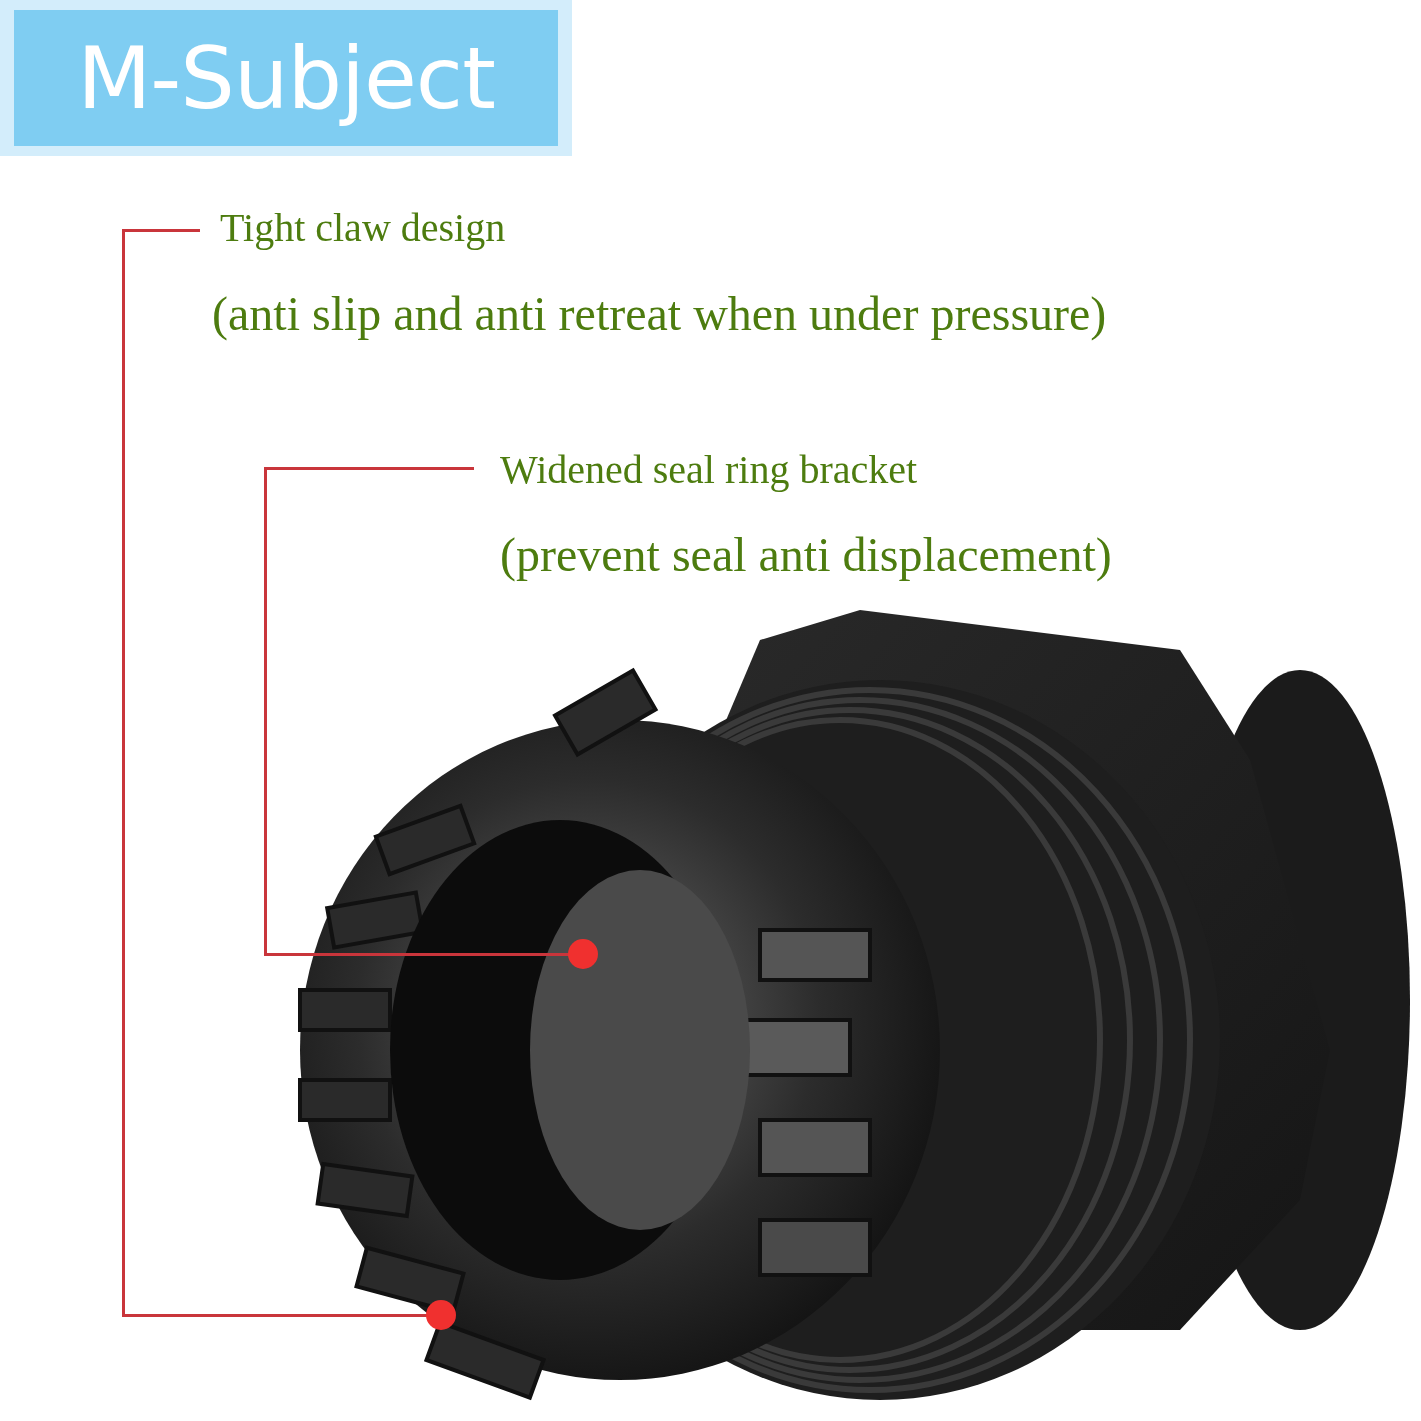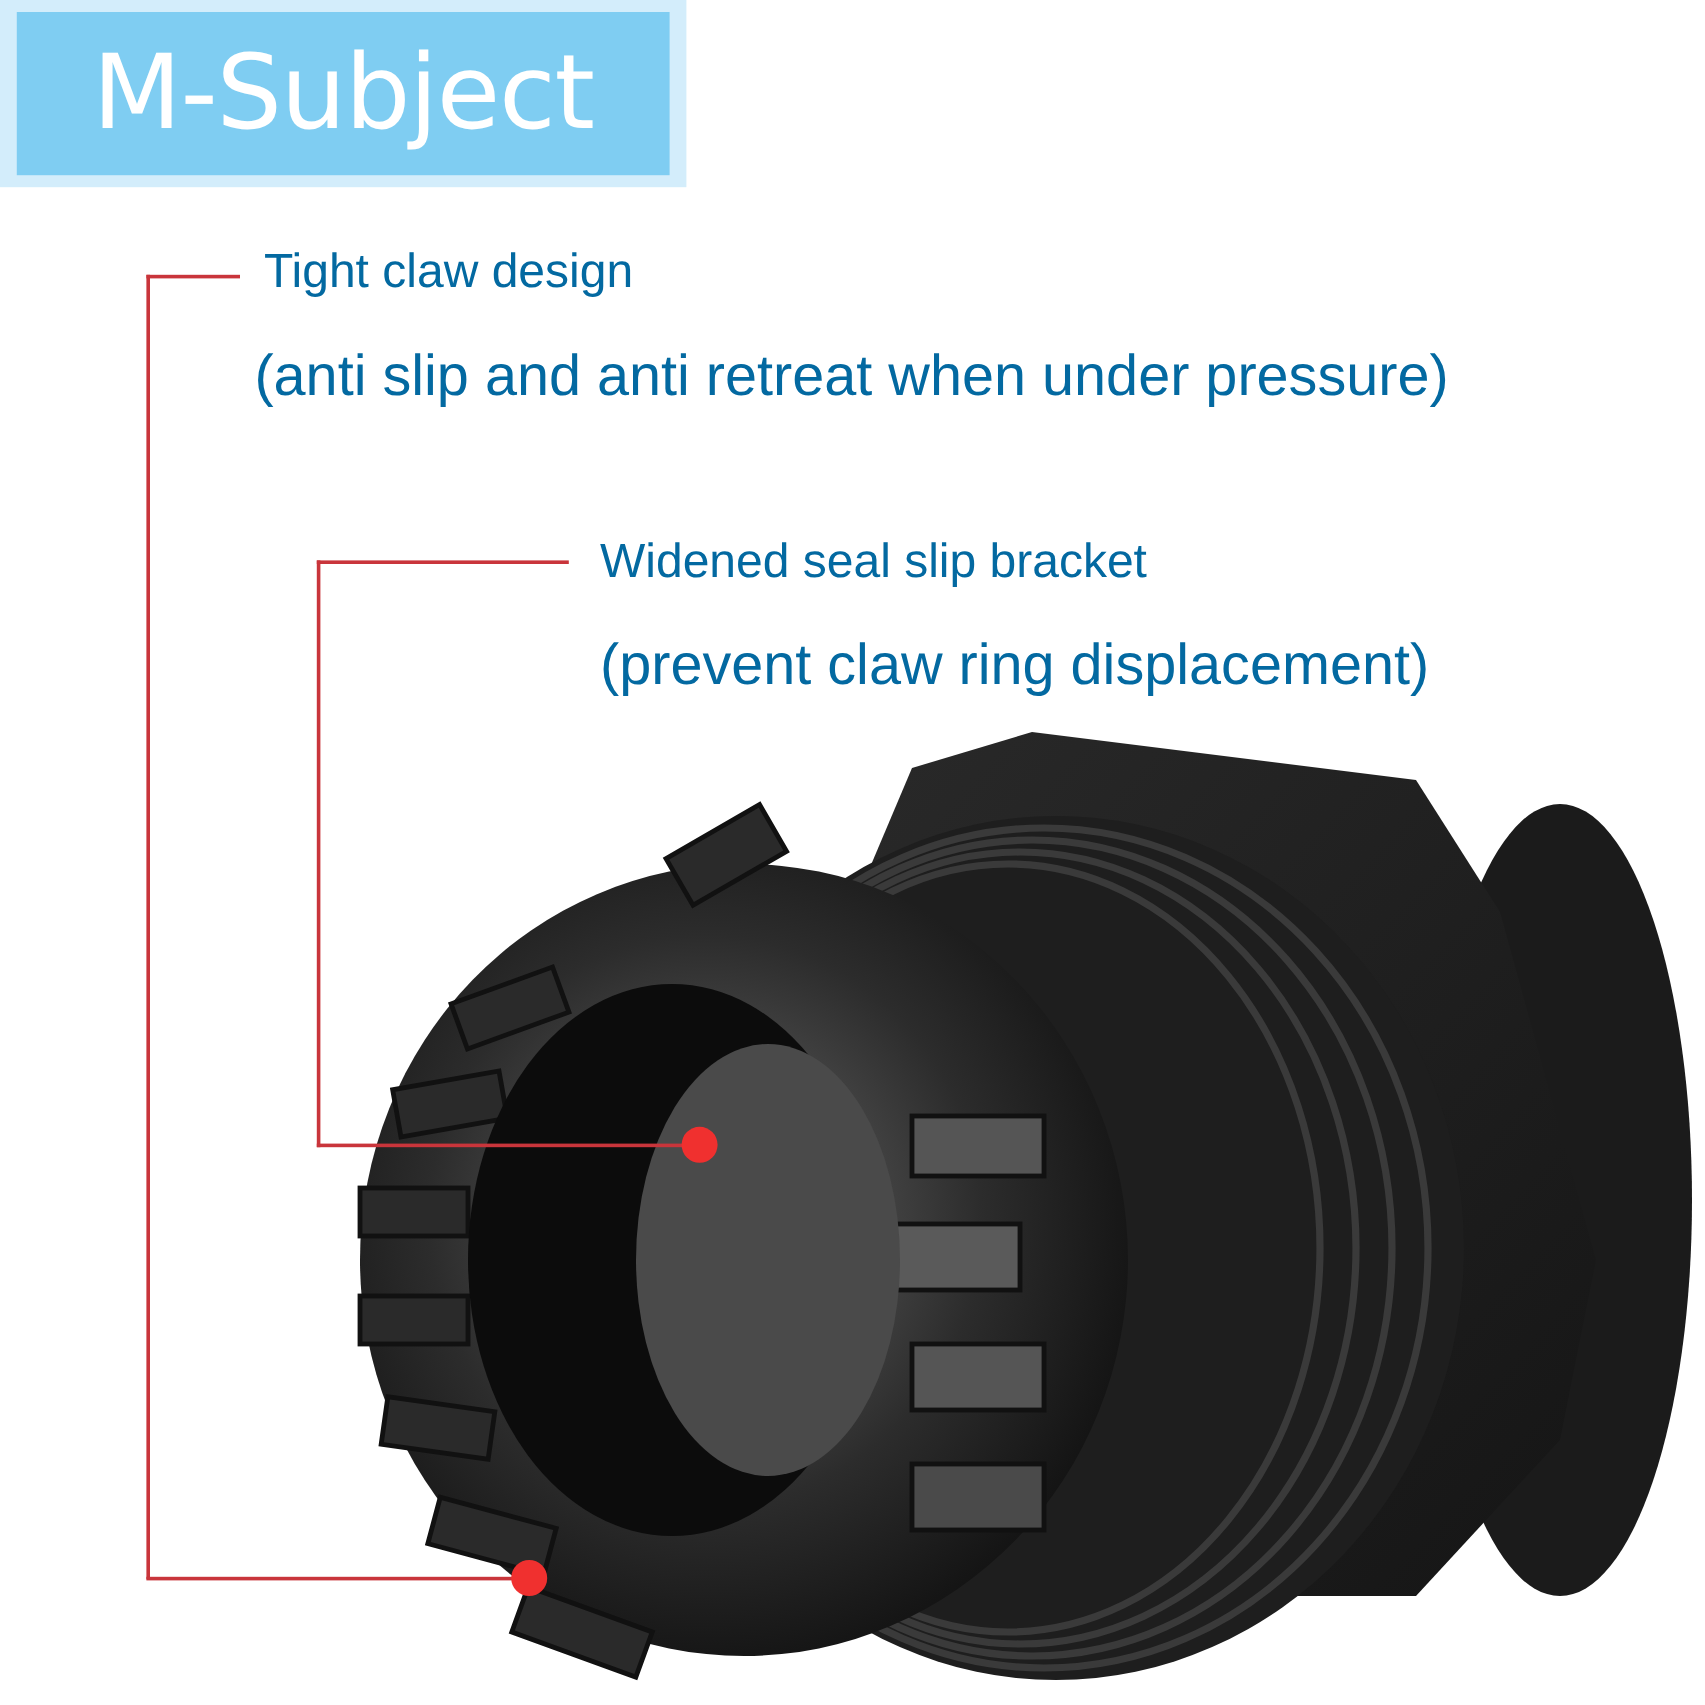--- a/index.html
+++ b/index.html
@@ -1,20 +1,20 @@
 <!DOCTYPE html>
 <html><head>
 <meta charset="utf-8">
 <style>
   html, body { margin:0; padding:0; background:#ffffff; }
   body { width:1421px; height:1421px; position:relative; overflow:hidden; font-family:"DejaVu Sans", sans-serif; }
   .brand-badge { position:absolute; left:0; top:0; width:572px; height:156px; background:#d3edfb; }
   .brand-inner { position:absolute; left:14px; top:10px; width:544px; height:136px; background:#7fcdf2; display:flex; align-items:center; justify-content:center; }
   .brand-text { color:#ffffff; font-size:86px; font-weight:normal; letter-spacing:-1px; font-family:"DejaVu Sans", sans-serif; }
-  .callout-title, .callout-sub { position:absolute; color:#0369a1; font-family:Liberation Sans, sans-serif; white-space:nowrap; }
+  .callout-title, .callout-sub { position:absolute; color:#4d7c0f; font-family:Liberation Serif, serif; white-space:nowrap; }
   .callout-title { font-size:40px; }
   .callout-sub { font-size:48px; }
   .line { position:absolute; background:#c9353b; }
   .dot { position:absolute; width:30px; height:30px; border-radius:50%; background:#f0302f; }
   .product { position:absolute; left:0; top:0; width:1421px; height:1421px; }
 </style>
 </head>
 <body>
 
 <svg class="product" viewBox="0 0 1421 1421" xmlns="http://www.w3.org/2000/svg">
@@ -72,14 +72,14 @@
 <div class="line" style="left:122px; top:229px; width:3px; height:1087px;"></div>
 <div class="line" style="left:122px; top:1314px; width:318px; height:3px;"></div>
 <div class="dot" style="left:426px; top:1300px;"></div>
 <div class="callout-title" style="left:220px; top:204px;">Tight claw design</div>
 <div class="callout-sub" style="left:212px; top:286px;">(anti slip and anti retreat when under pressure)</div>
 
 <div class="line" style="left:264px; top:467px; width:210px; height:3px;"></div>
 <div class="line" style="left:264px; top:467px; width:3px; height:489px;"></div>
 <div class="line" style="left:264px; top:953px; width:310px; height:3px;"></div>
 <div class="dot" style="left:568px; top:939px;"></div>
-<div class="callout-title" style="left:500px; top:446px;">Widened seal slip bracket</div>
-<div class="callout-sub" style="left:500px; top:527px;">(prevent claw ring displacement)</div>
+<div class="callout-title" style="left:500px; top:446px;">Widened seal ring bracket</div>
+<div class="callout-sub" style="left:500px; top:527px;">(prevent seal anti displacement)</div>
 
 </body></html>

